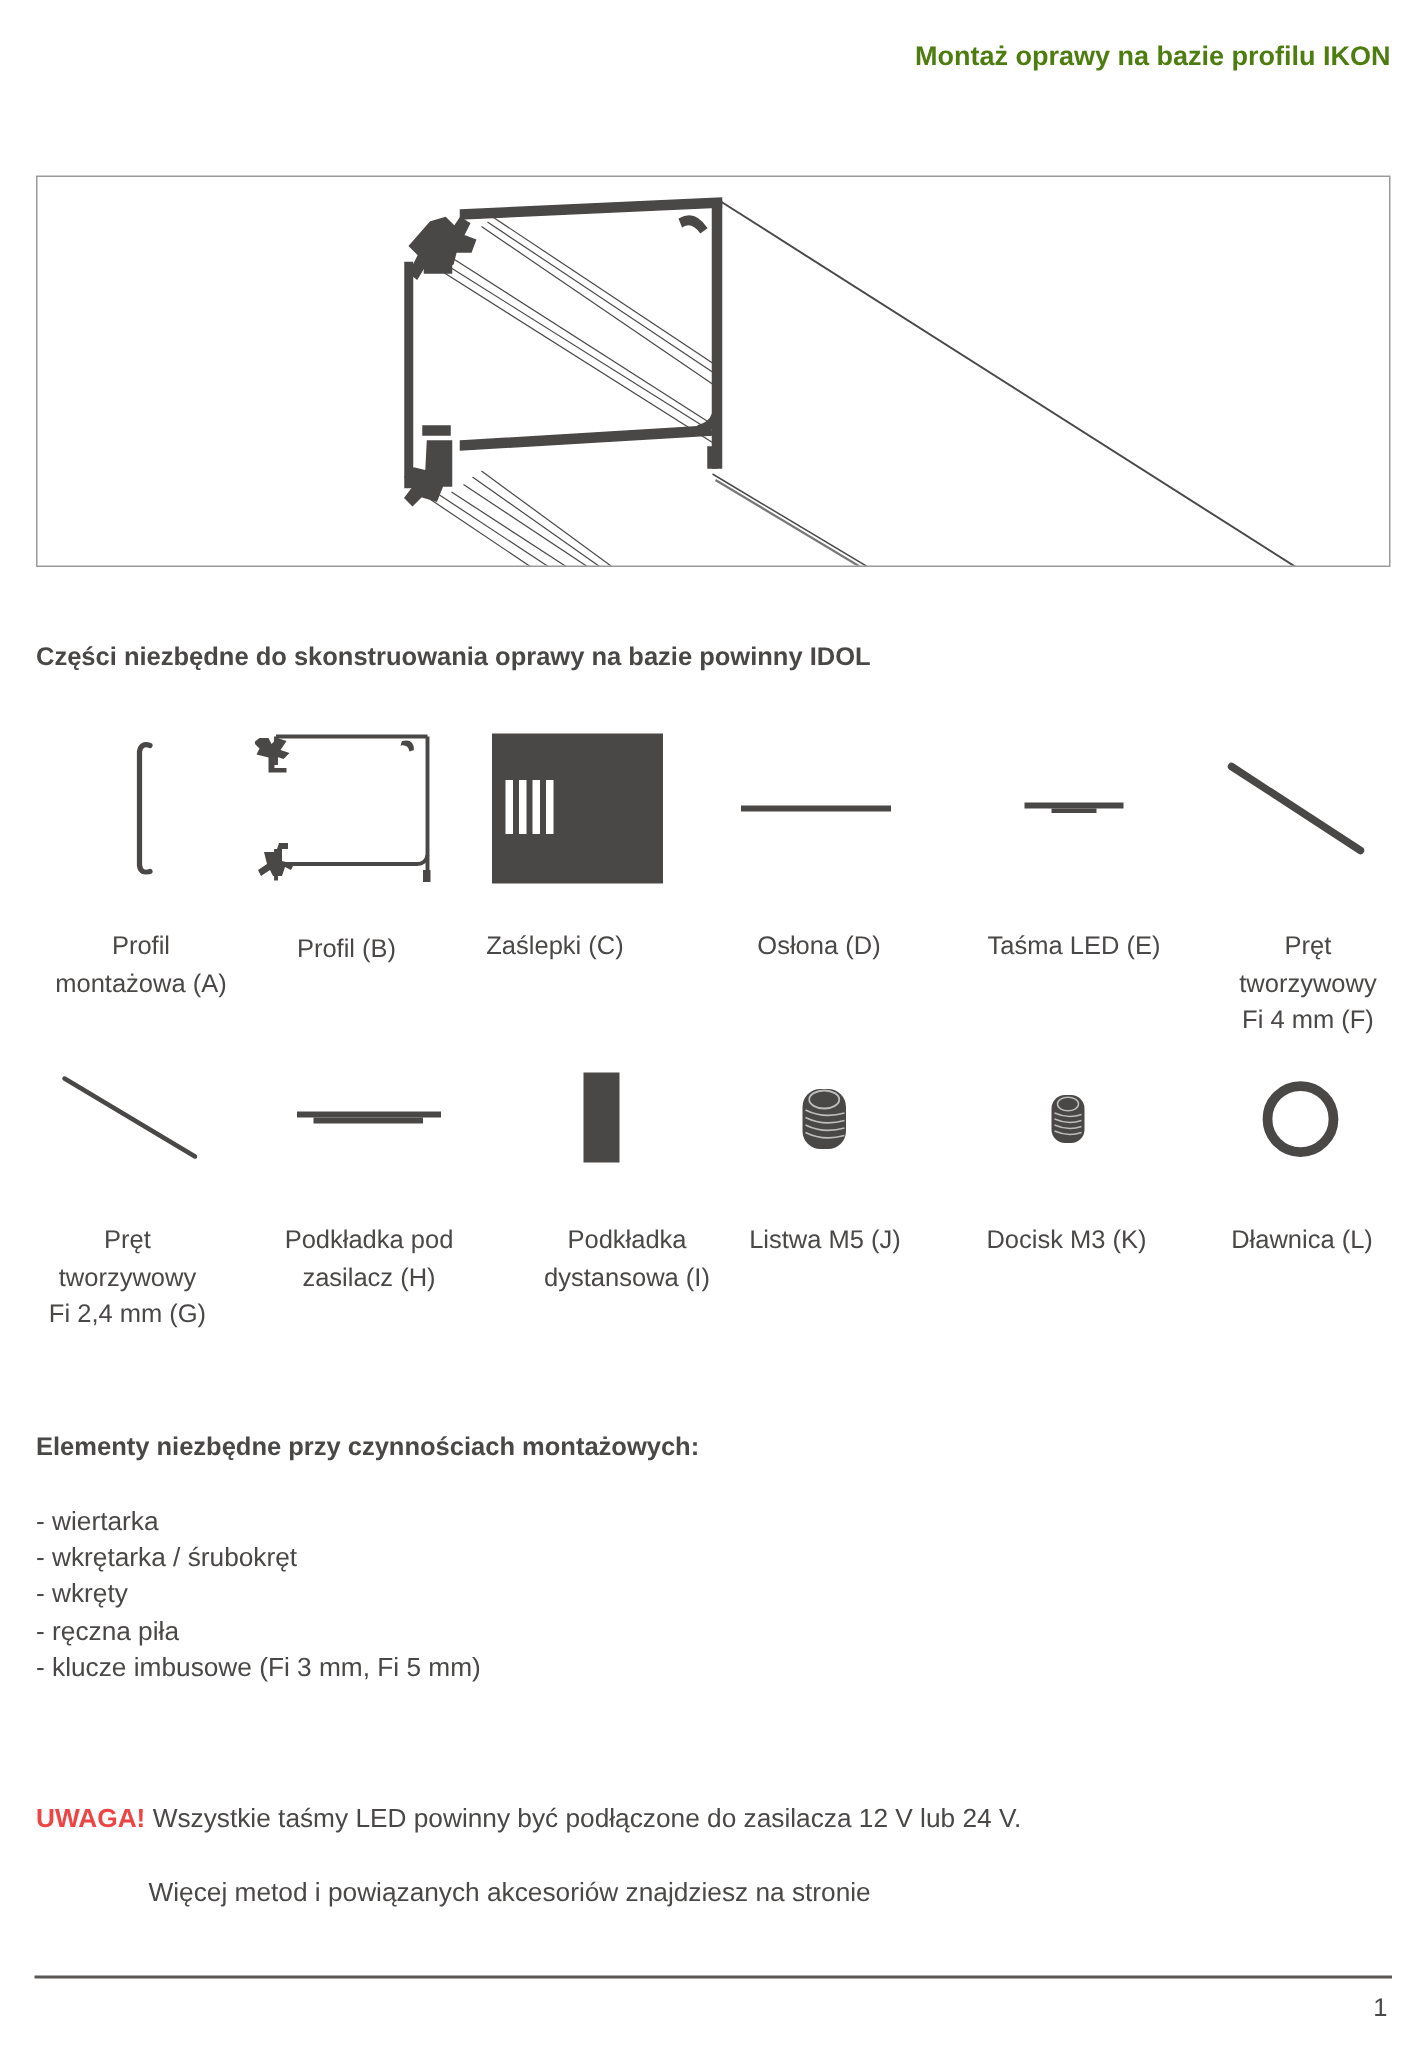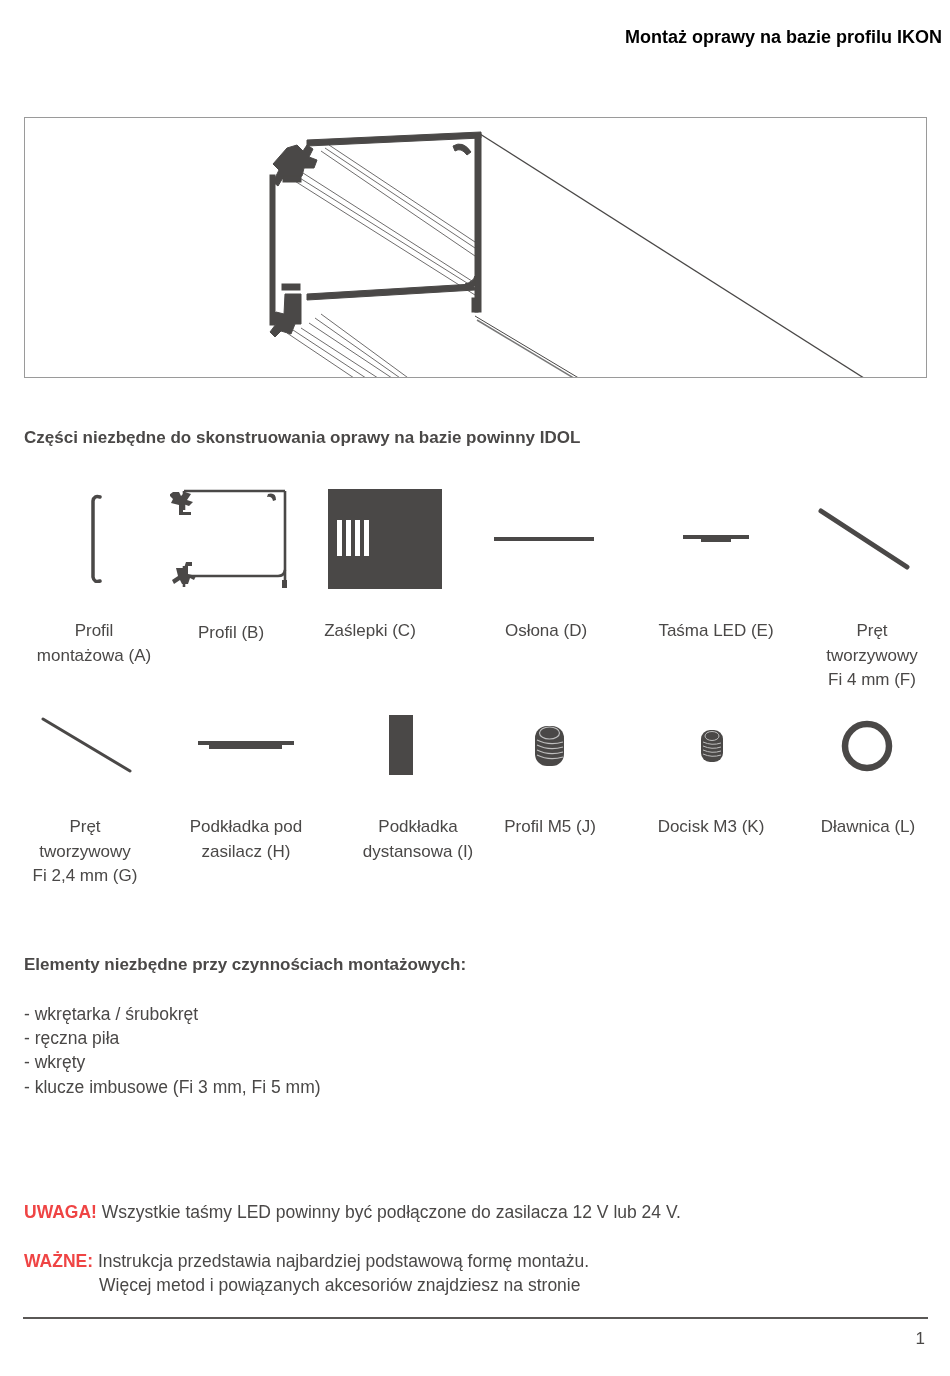--- a/index.html
+++ b/index.html
@@ -1,18 +1,18 @@
 <!DOCTYPE html>
 <html><head>
 <meta charset="utf-8">
 <style>
   html, body { margin:0; padding:0; background:#ffffff; }
   body { width:950px; height:1376px; position:relative; overflow:hidden;
          font-family:"Liberation Sans", "DejaVu Sans", sans-serif; color:#4a4847; }
-  .header-title { position:absolute; right:8px; top:27px; font-size:18px; font-weight:bold; color:#000000; }
+  .header-title { position:absolute; right:23px; top:27px; font-size:18px; font-weight:bold; color:#4d7c0f; }
   .hero { position:absolute; left:24px; top:117px; width:903px; height:261px; border:1px solid #9a9a9a; box-sizing:border-box; overflow:hidden; }
   .hero svg { position:absolute; left:0; top:0; }
   .section-title { position:absolute; left:24px; font-size:17px; font-weight:bold; color:#4a4847; }
   .part-label { position:absolute; width:150px; text-align:center; font-size:17px; line-height:24.5px; color:#4a4847; }
   .tools { position:absolute; left:24px; top:1002px; font-size:17.5px; line-height:24.2px; color:#4a4847; }
   .tools div { white-space:nowrap; }
   .notice { position:absolute; left:24px; font-size:17.5px; line-height:24px; color:#4a4847; white-space:nowrap; }
   .notice .tag { color:#ef4444; font-weight:bold; }
   .indent { padding-left:75px; }
   .footer-rule { position:absolute; left:23px; top:1317px; width:905px; height:2px; background:#5a5856; }
@@ -175,43 +175,40 @@
 </div>
 <div class="part-label" style="left:171px;top:815px;">
   <div>Podkładka pod</div>
   <div>zasilacz (H)</div>
 </div>
 <div class="part-label" style="left:343px;top:815px;">
   <div>Podkładka</div>
   <div>dystansowa (I)</div>
 </div>
 <div class="part-label" style="left:475px;top:815px;">
-  <div>Profil M5 (J)</div>
+  <div>Listwa M5 (J)</div>
 </div>
 <div class="part-label" style="left:636px;top:815px;">
   <div>Docisk M3 (K)</div>
 </div>
 <div class="part-label" style="left:793px;top:815px;">
   <div>Dławnica (L)</div>
 </div>
 
 <div class="section-title" style="top:955px;">Elementy niezbędne przy czynnościach montażowych:</div>
 <div class="tools">
+  <div>- wiertarka</div>
   <div>- wkrętarka / śrubokręt</div>
+  <div>- wkręty</div>
   <div>- ręczna piła</div>
-  <div>- wkręty</div>
   <div>- klucze imbusowe (Fi 3 mm, Fi 5 mm)</div>
 </div>
 
 <div class="notice" style="top:1200px;">
   <span class="tag">UWAGA!</span>
   <span>Wszystkie taśmy LED powinny być podłączone do zasilacza 12 V lub 24 V.</span>
 </div>
 <div class="notice" style="top:1249px;">
-  <div>
-    <span class="tag">WAŻNE:</span>
-    <span>Instrukcja przedstawia najbardziej podstawową formę montażu.</span>
-  </div>
   <div class="indent">Więcej metod i powiązanych akcesoriów znajdziesz na stronie</div>
 </div>
 
 <div class="footer-rule"></div>
 <div class="page-number">1</div>
 
 </body></html>

